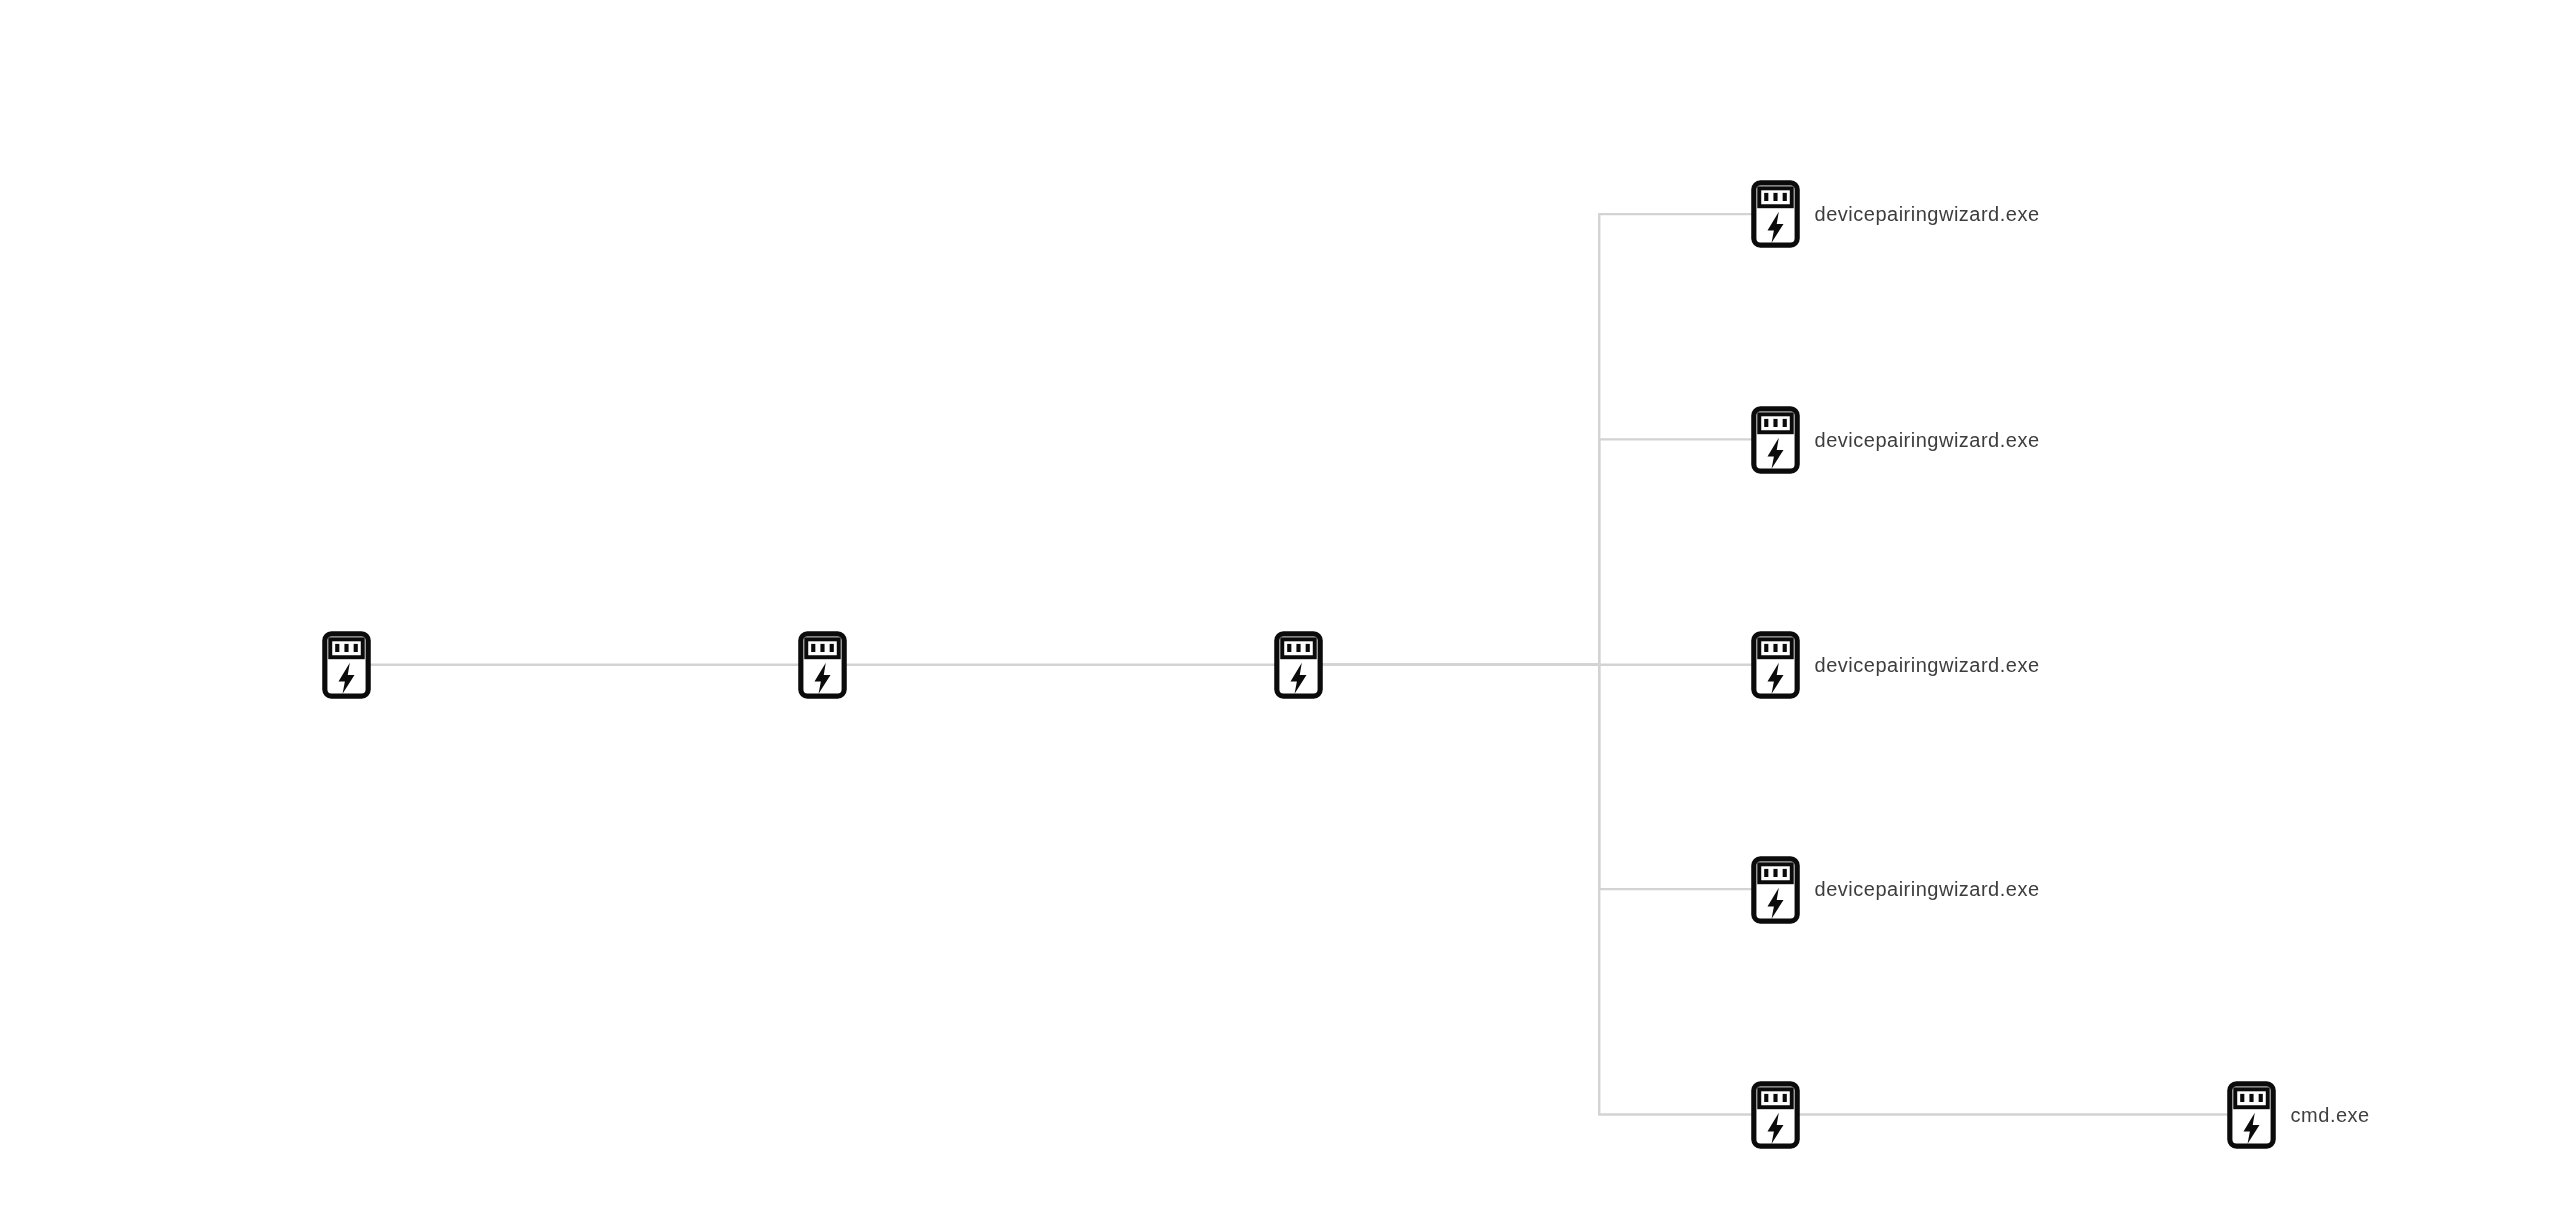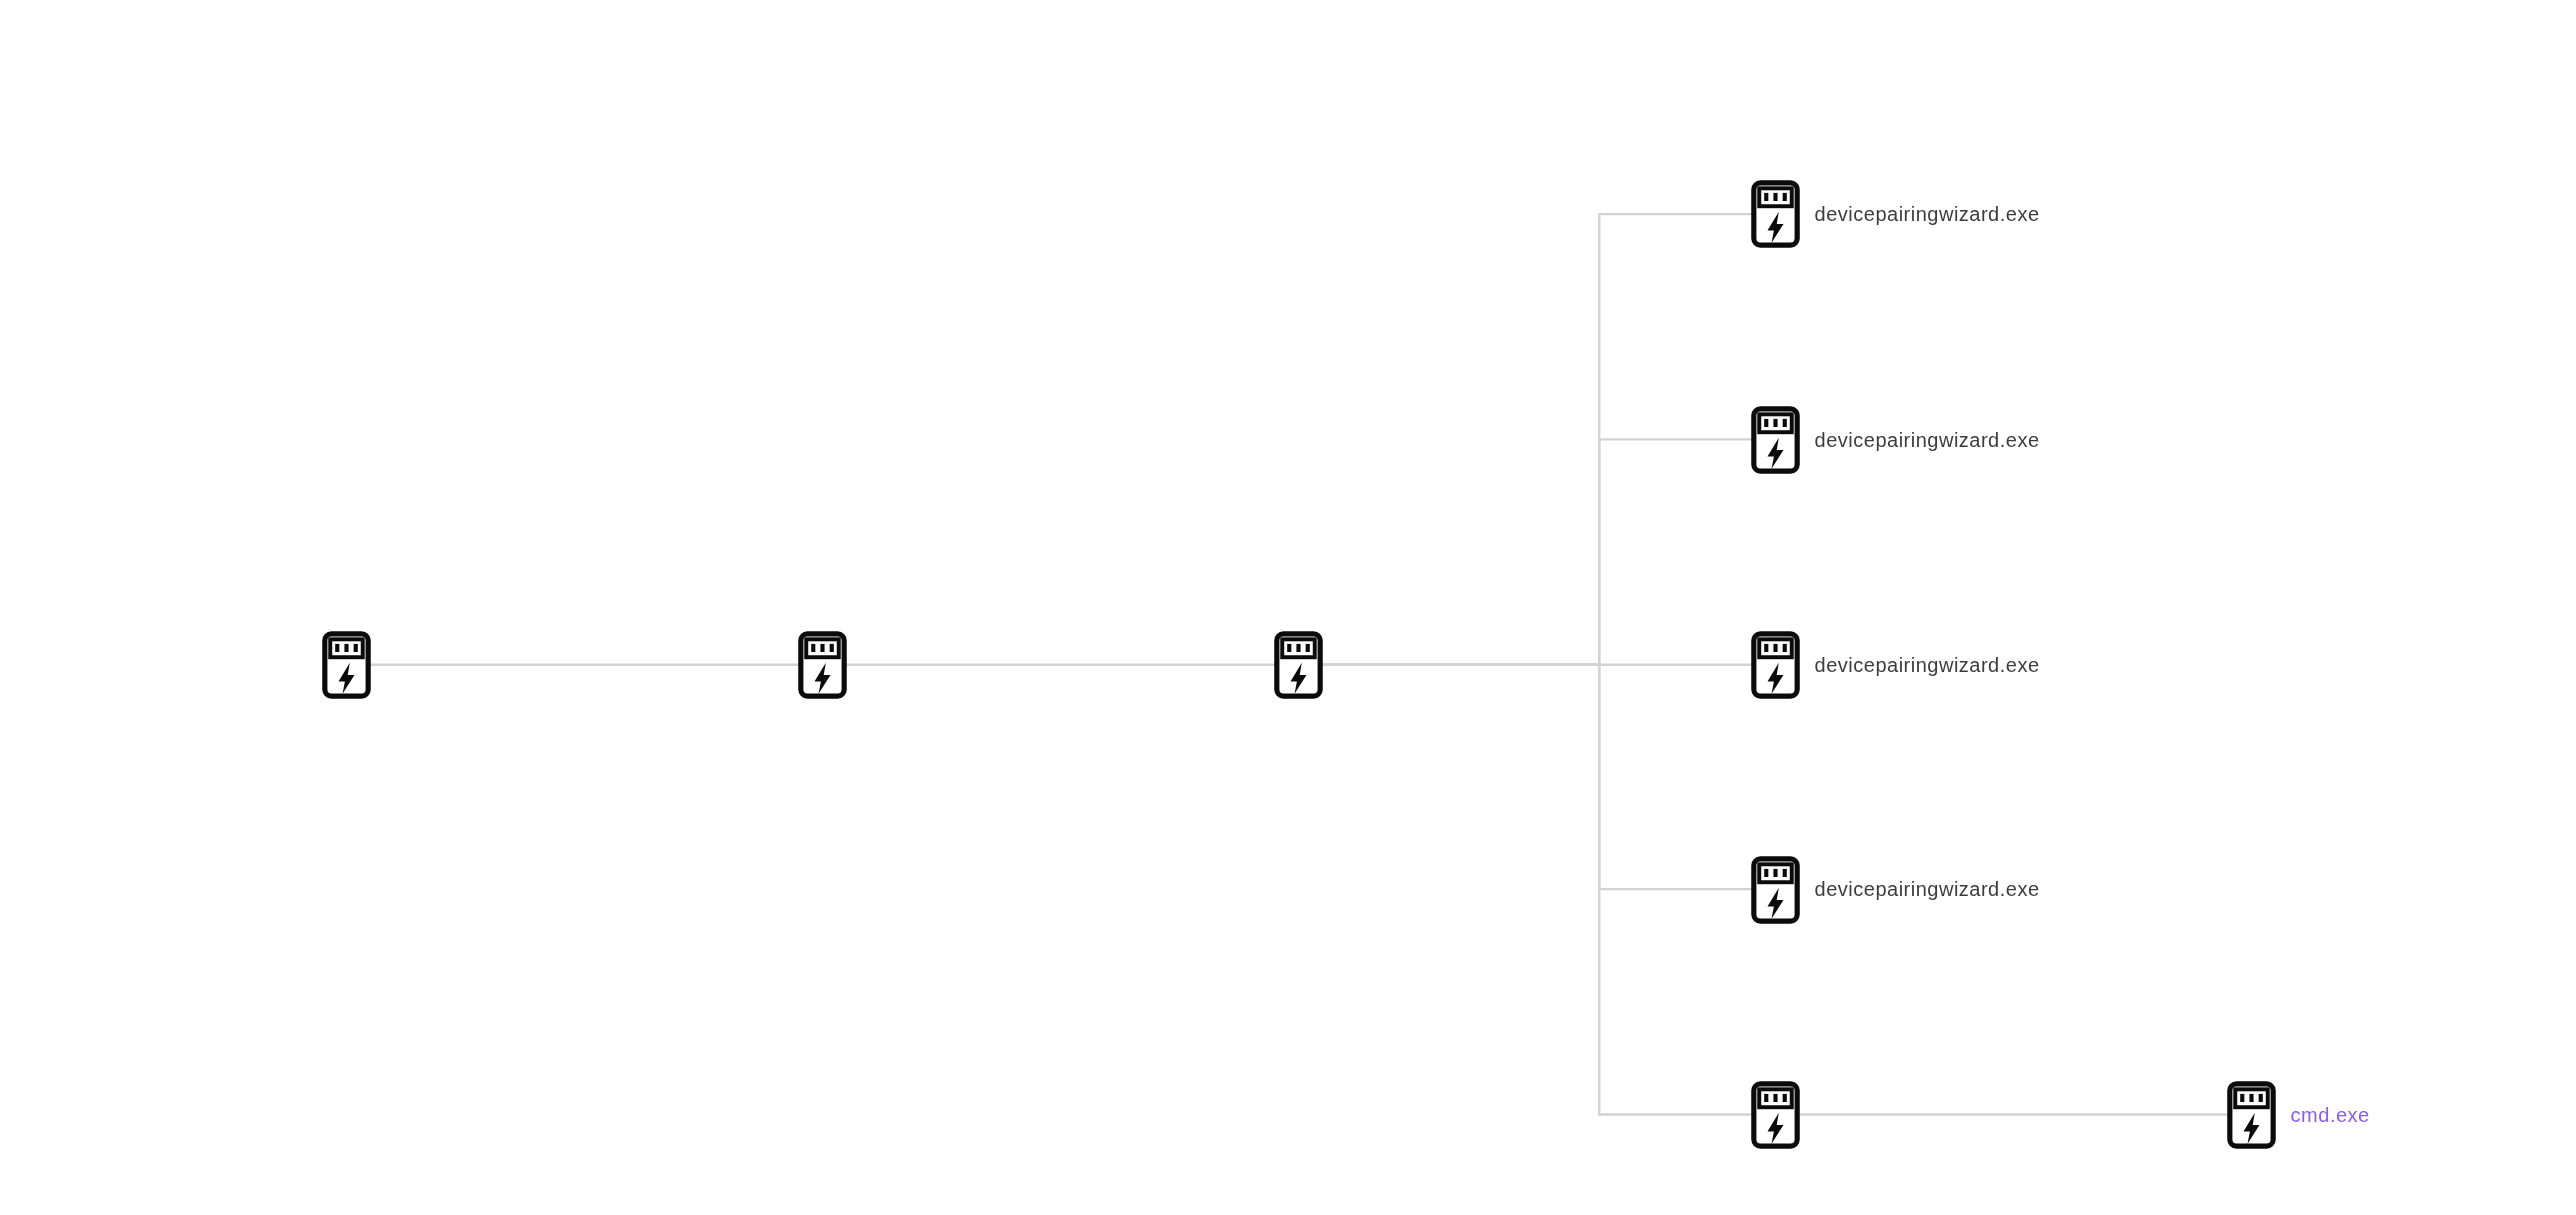--- a/index.html
+++ b/index.html
@@ -135,21 +135,21 @@
         <svg class="proc-icon" viewBox="0 0 52 72" width="49" height="68" style="left: 1751px; top: 1081px;">
           <rect x="3" y="3" width="46" height="66" rx="7" fill="#ffffff" stroke="#0b0b0b" stroke-width="5.5"></rect>
           <rect x="8.75" y="8.75" width="34.5" height="19" fill="#ffffff" stroke="#0b0b0b" stroke-width="4.2"></rect>
           <rect x="14" y="13.6" width="4.4" height="8.6" fill="#0b0b0b"></rect>
           <rect x="23.8" y="13.6" width="4.4" height="8.6" fill="#0b0b0b"></rect>
           <rect x="33.6" y="13.6" width="4.4" height="8.6" fill="#0b0b0b"></rect>
           <path d="M29.5 33.5 L17.5 53.5 L24.3 53.5 L21.8 66.5 L34.5 46.5 L27.3 46.5 Z" fill="#0b0b0b"></path>
         </svg>
       </div>
       <div class="node">
-        <div class="proc-label" style="color: #8b5cf6; top: 1115px; left: 2285px;">cmd.exe</div>
+        <div class="proc-label" style="color: #404040; top: 1115px; left: 2285px;">cmd.exe</div>
         <svg class="proc-icon" viewBox="0 0 52 72" width="49" height="68" style="left: 2227px; top: 1081px;">
           <rect x="3" y="3" width="46" height="66" rx="7" fill="#ffffff" stroke="#0b0b0b" stroke-width="5.5"></rect>
           <rect x="8.75" y="8.75" width="34.5" height="19" fill="#ffffff" stroke="#0b0b0b" stroke-width="4.2"></rect>
           <rect x="14" y="13.6" width="4.4" height="8.6" fill="#0b0b0b"></rect>
           <rect x="23.8" y="13.6" width="4.4" height="8.6" fill="#0b0b0b"></rect>
           <rect x="33.6" y="13.6" width="4.4" height="8.6" fill="#0b0b0b"></rect>
           <path d="M29.5 33.5 L17.5 53.5 L24.3 53.5 L21.8 66.5 L34.5 46.5 L27.3 46.5 Z" fill="#0b0b0b"></path>
         </svg>
       </div>
     </div>

